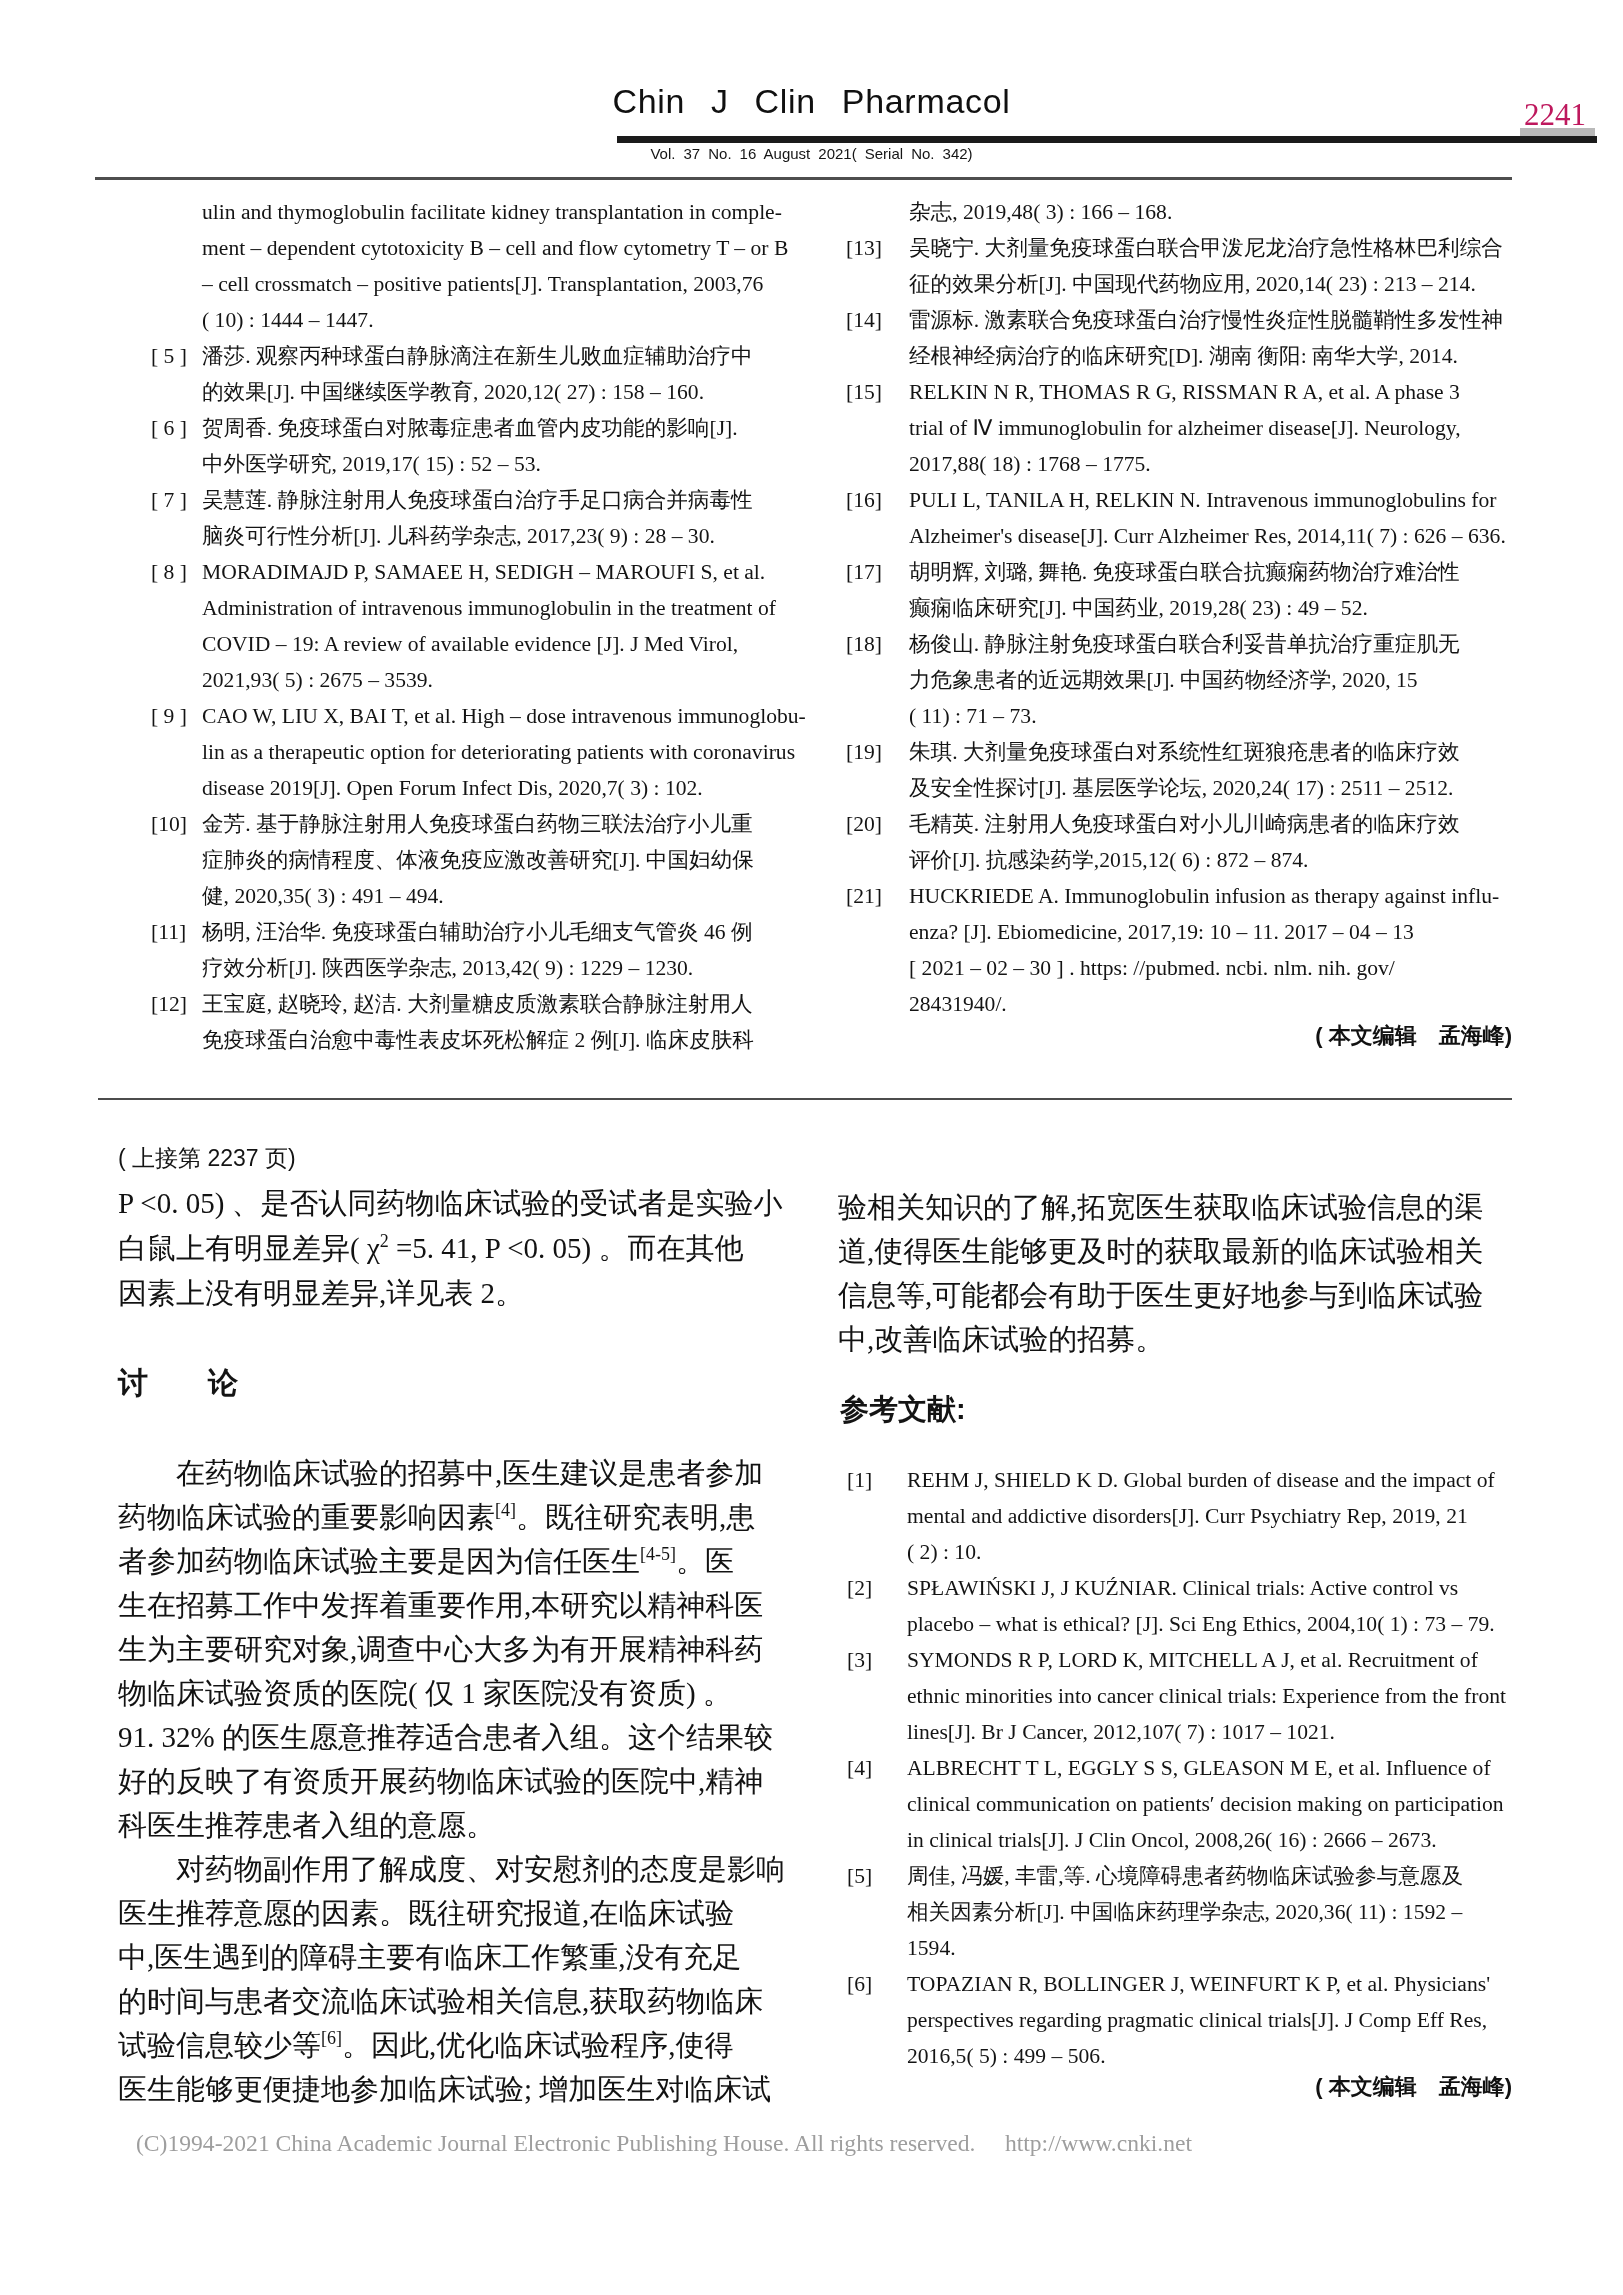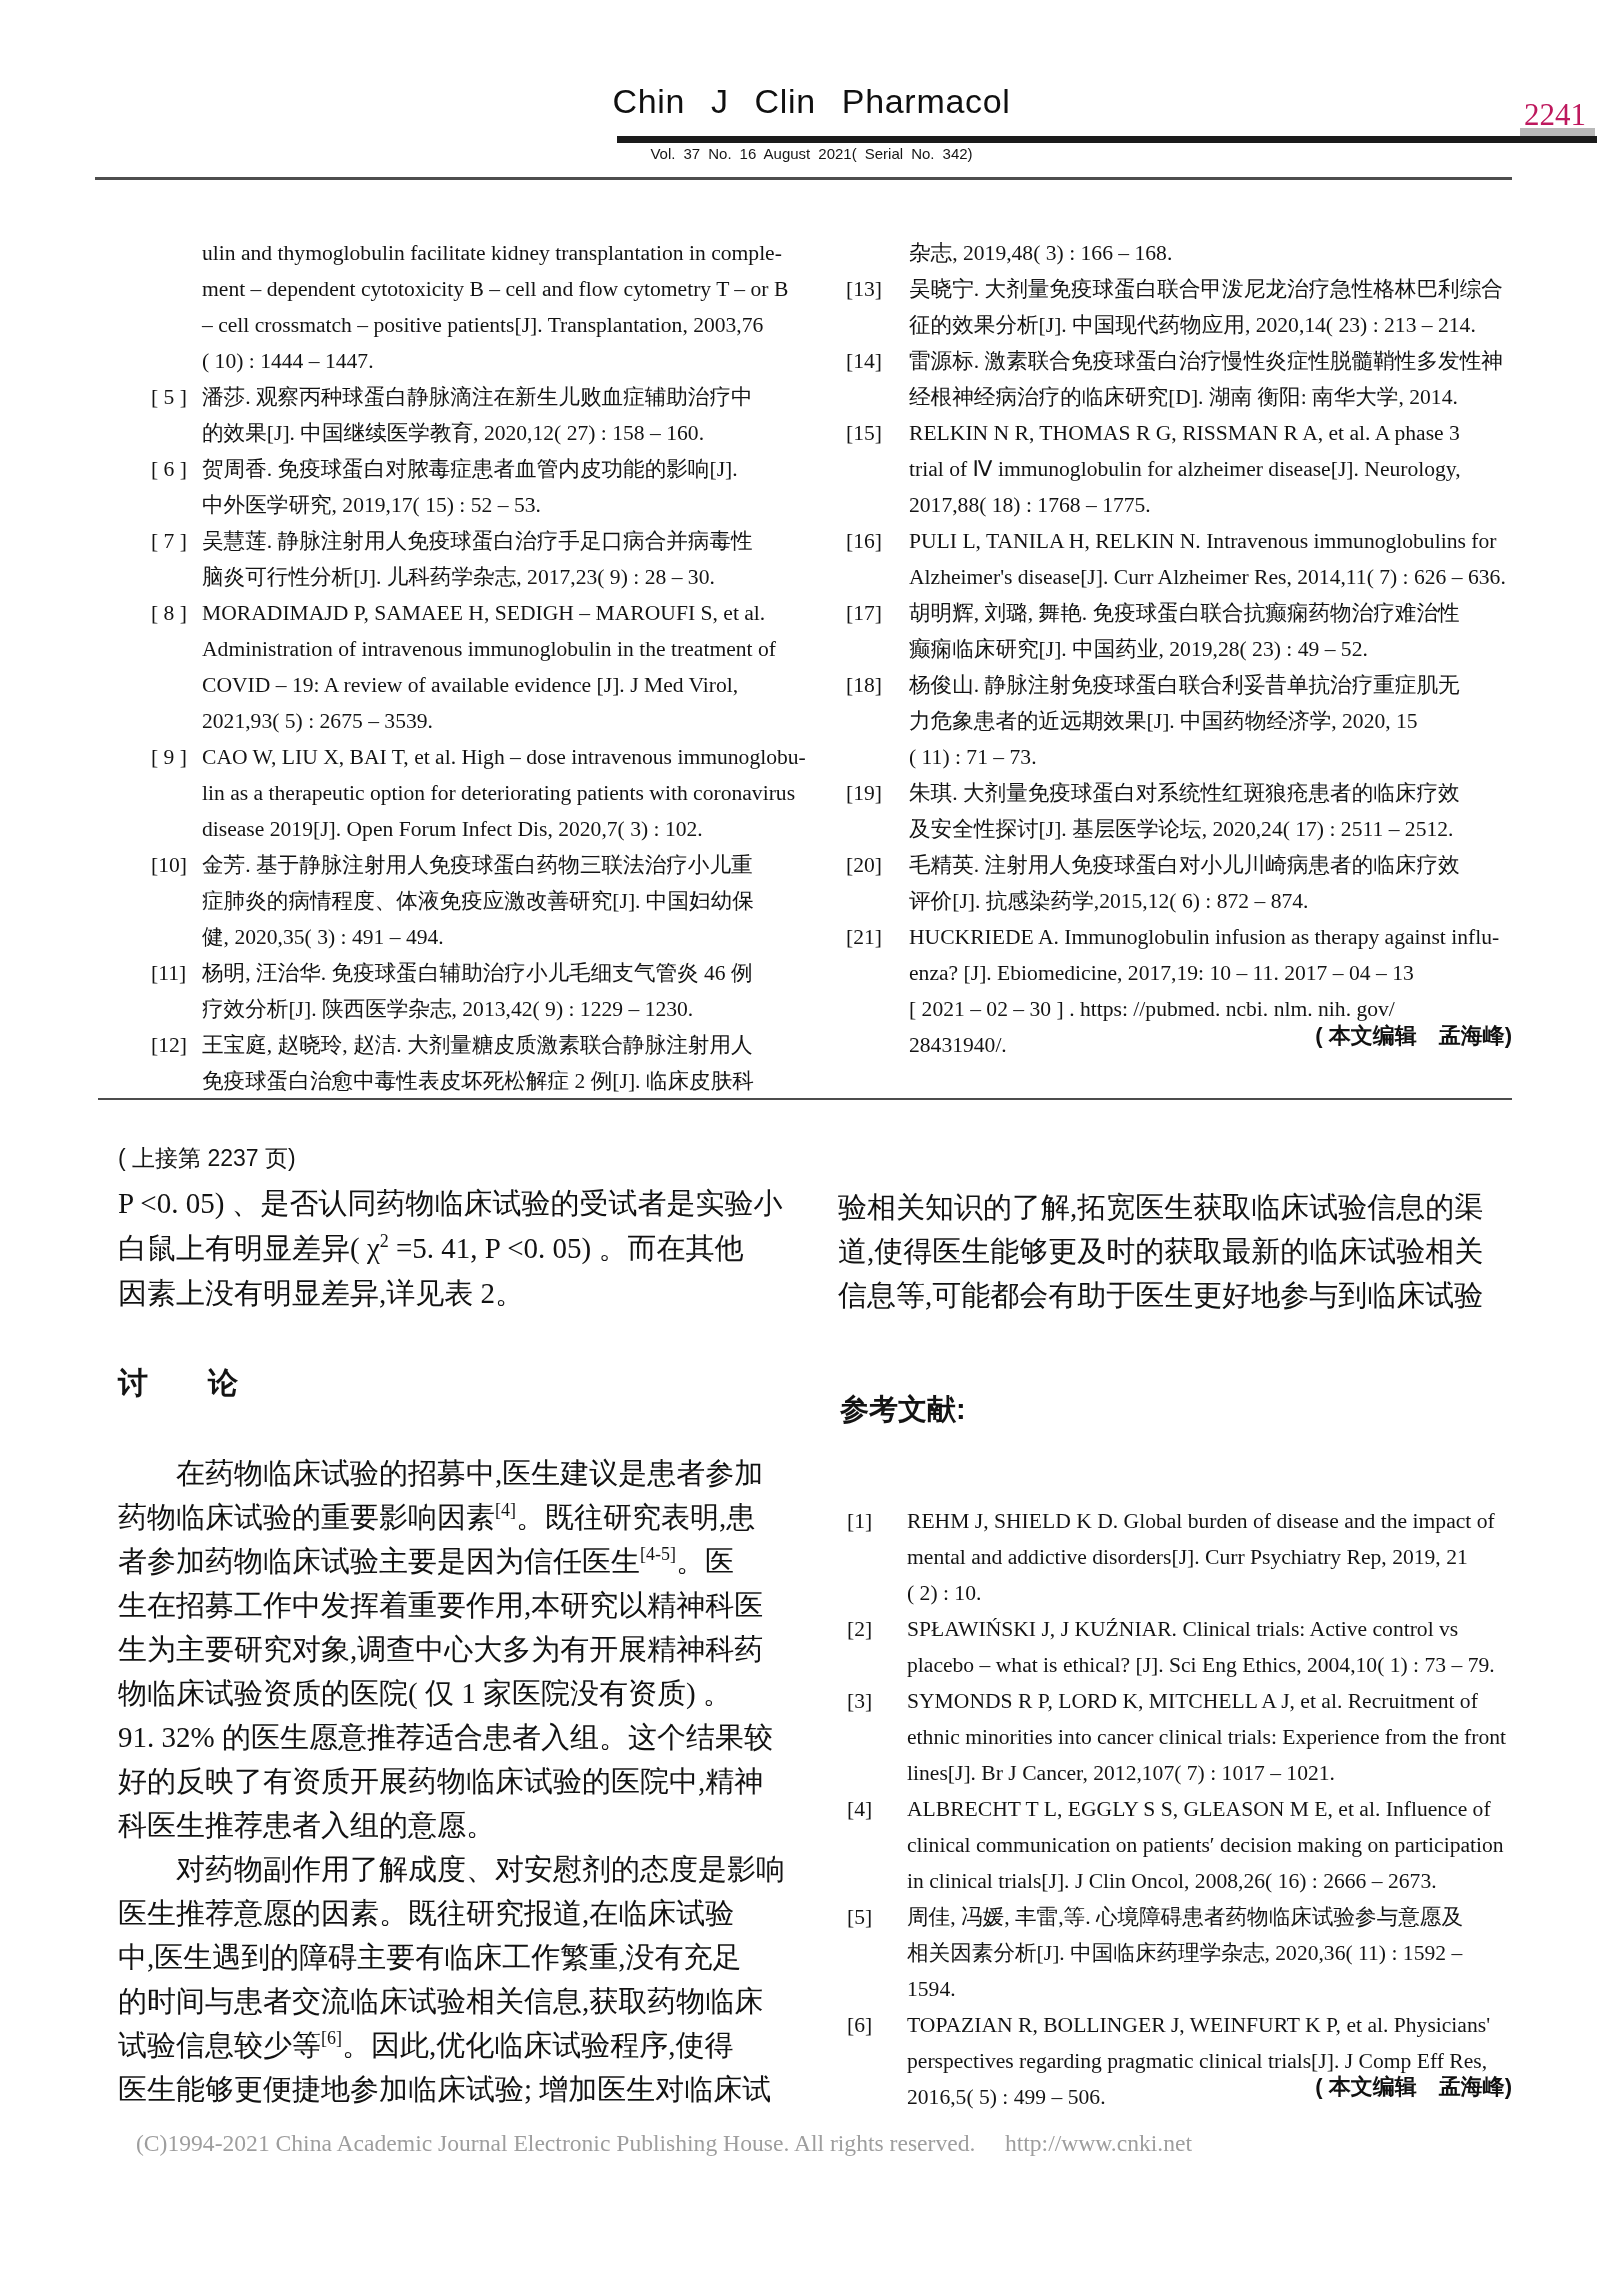--- a/index.html
+++ b/index.html
@@ -24,21 +24,21 @@
     position:absolute; top:145px; left:0; width:100%;
     text-align:center; font-family:"Liberation Sans", sans-serif;
     font-size:15px; word-spacing:3.9px; color:#151515;
   }
   .top-rule { position:absolute; left:95px; top:177px; width:1417px; height:2.6px; background:#4e4e4e; }
   .mid-rule { position:absolute; left:98px; top:1098px; width:1414px; height:2px; background:#4c4c4c; }
 
   
   .refs-col {
     position:absolute; font-size:21.6px; line-height:36px;
-    font-family:"Liberation Serif", serif; color:#141414; white-space:nowrap;margin-top:41px;
+    font-family:"Liberation Serif", serif; color:#141414; white-space:nowrap;
   }
   .refs-left  { left:151px;  top:194px;  width:638px;  padding-left:51px; }
   .refs-right { left:846px; top:194px;  width:666px; padding-left:63px; }
   .refs-bottom{ left:847px; top:1462px; width:665px; padding-left:60px; }
   .ref-line { position:relative; }
   .refs-left  .ref-num { position:absolute; left:-51px; }
   .refs-right .ref-num { position:absolute; left:-63px; }
   .refs-bottom .ref-num{ position:absolute; left:-60px; }
 
   
@@ -242,20 +242,21 @@
     </div>
 
   <div class="body-block lower-right-block">
 
       <div class="body-line"><span>验相关知识的了解,拓宽医生获取临床试验信息的渠</span></div>
 
       <div class="body-line"><span>道,使得医生能够更及时的获取最新的临床试验相关</span></div>
 
       <div class="body-line"><span>信息等,可能都会有助于医生更好地参与到临床试验</span></div>
 
+      <div class="body-line"><span>中,改善临床试验的招募。</span></div>
     </div>
 
   <div class="refs-heading">参考文献:</div>
 
   <div class="refs-col refs-bottom">
 
       <div class="ref-line"><span class="ref-num">[1]</span><span>REHM J, SHIELD K D. Global burden of disease and the impact of</span></div>
 
       <div class="ref-line"><span class="ref-num"></span><span>mental and addictive disorders[J]. Curr Psychiatry Rep, 2019, 21</span></div>
 

